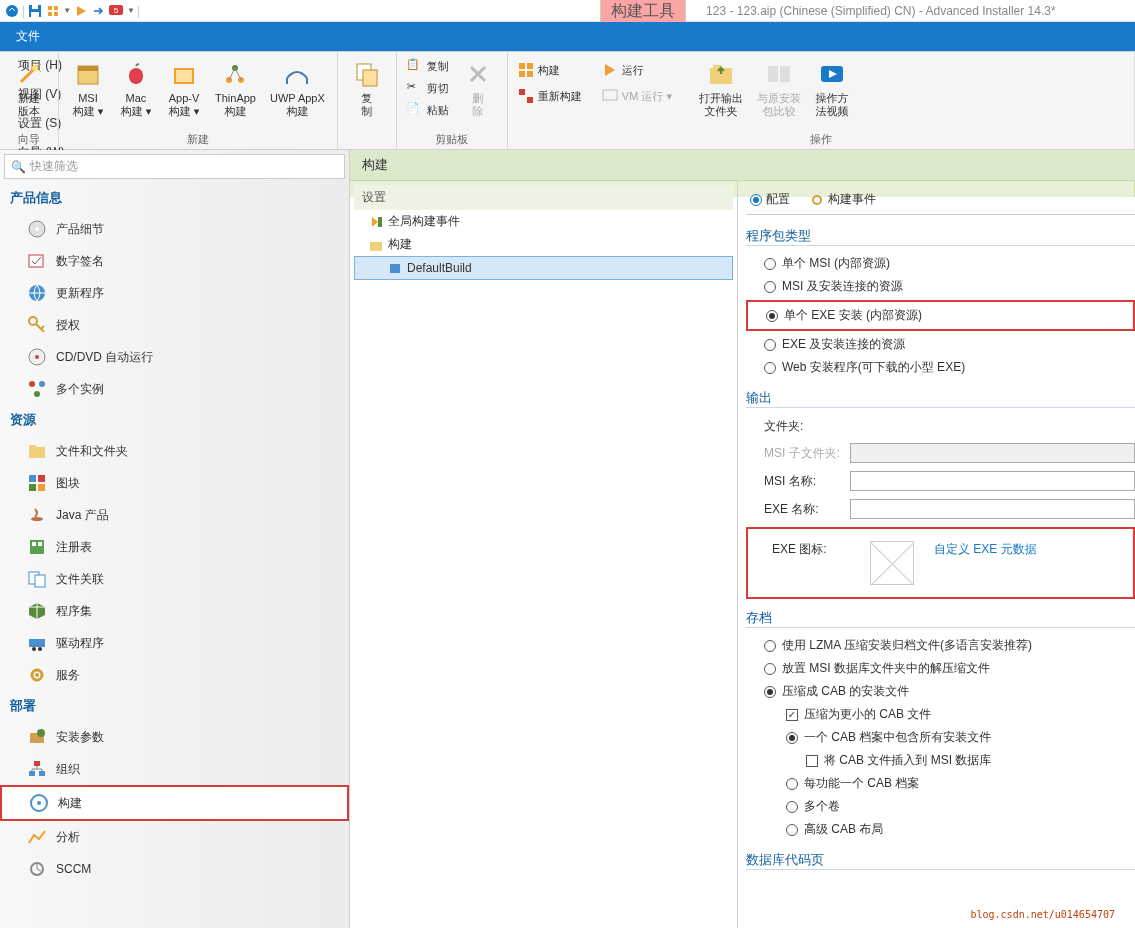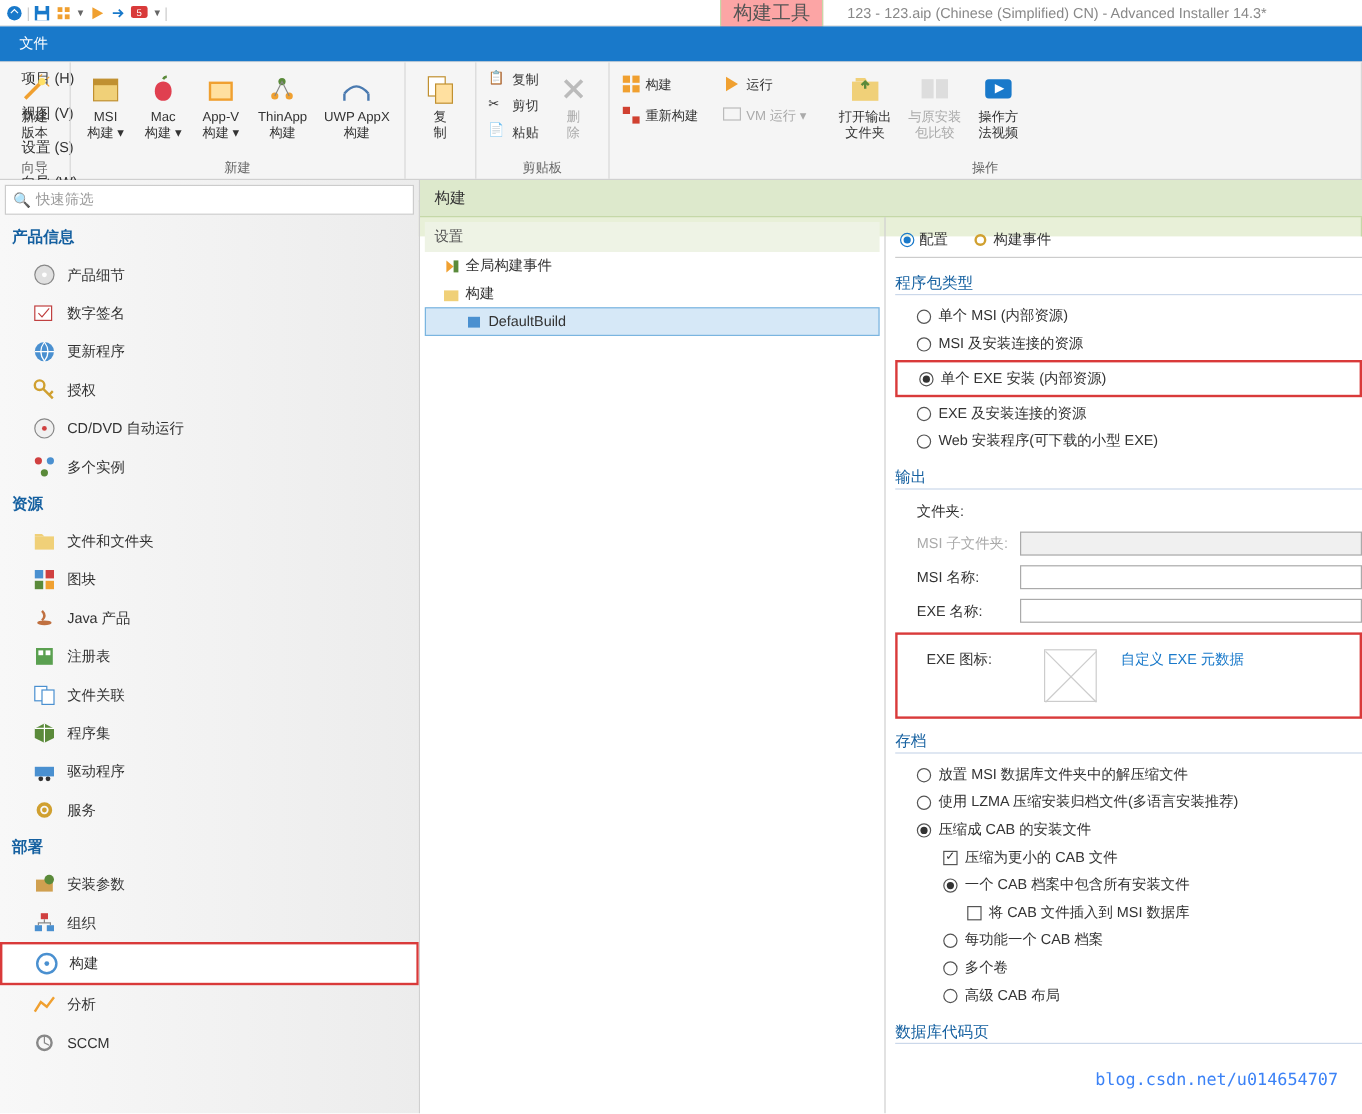--- a/index.html
+++ b/index.html
@@ -59,21 +59,21 @@
 .form-row label { width: 78px; color: #333; }
 .form-row input { flex: 1; border: 1px solid #aaa; padding: 2px 4px; font-size: 12px; }
 .form-row input[disabled] { background: #f0f0f0; color: #999; }
 .exe-icon-row { display: flex; align-items: flex-start; gap: 20px; padding: 6px 0 6px 18px; }
 .exe-icon-box { width: 44px; height: 44px; border: 1px solid #ccc; position: relative; }
 .exe-icon-box::before, .exe-icon-box::after { content: ""; position: absolute; background: #ccc; }
 .exe-icon-box::before { width: 1px; height: 60px; left: 50%; top: -8px; transform: rotate(45deg); }
 .exe-icon-box::after { width: 1px; height: 60px; left: 50%; top: -8px; transform: rotate(-45deg); }
 .link { color: #1979ca; cursor: pointer; }
 .hl-box-exe { border: 2px solid #d93a3a; padding: 6px; margin: 4px 0; }
-.watermark { position: absolute; bottom: 20px; right: 20px; color: #3b82f6; font-size: 14px; font-family: monospace; }
+.watermark { position: absolute; bottom: 8px; right: 20px; color: #c2410c; font-size: 10px; font-family: monospace; }
 svg { display: block; }
 </style>
 </head>
 <body>
 
 <div class="titlebar">
   <div class="qat">
     <span class="qat-icon">
         <svg width="14" height="14">
           <circle cx="7" cy="7" r="6" fill="#1979ca"></circle>
@@ -609,25 +609,25 @@
           <div class="exe-icon-row">
             <label style="width:78px">EXE 图标:</label>
             <div class="exe-icon-box"></div>
             <span class="link">自定义 EXE 元数据</span>
           </div>
         </div>
 
         <div class="section-title">存档</div>
         <div class="radio-row">
             <span class="r"></span>
+            <span>使用 LZMA 压缩安装归档文件(多语言安装推荐)</span>
+          </div>
+        <div class="radio-row">
+            <span class="r"></span>
             <span>放置 MSI 数据库文件夹中的解压缩文件</span>
-          </div>
-        <div class="radio-row">
-            <span class="r"></span>
-            <span>使用 LZMA 压缩安装归档文件(多语言安装推荐)</span>
           </div>
         <div class="radio-row">
             <span class="r on"></span>
             <span>压缩成 CAB 的安装文件</span>
           </div>
         <div class="check-row indent1">
             <span class="c on"></span>
             <span>压缩为更小的 CAB 文件</span>
           </div>
         <div class="radio-row indent1">

